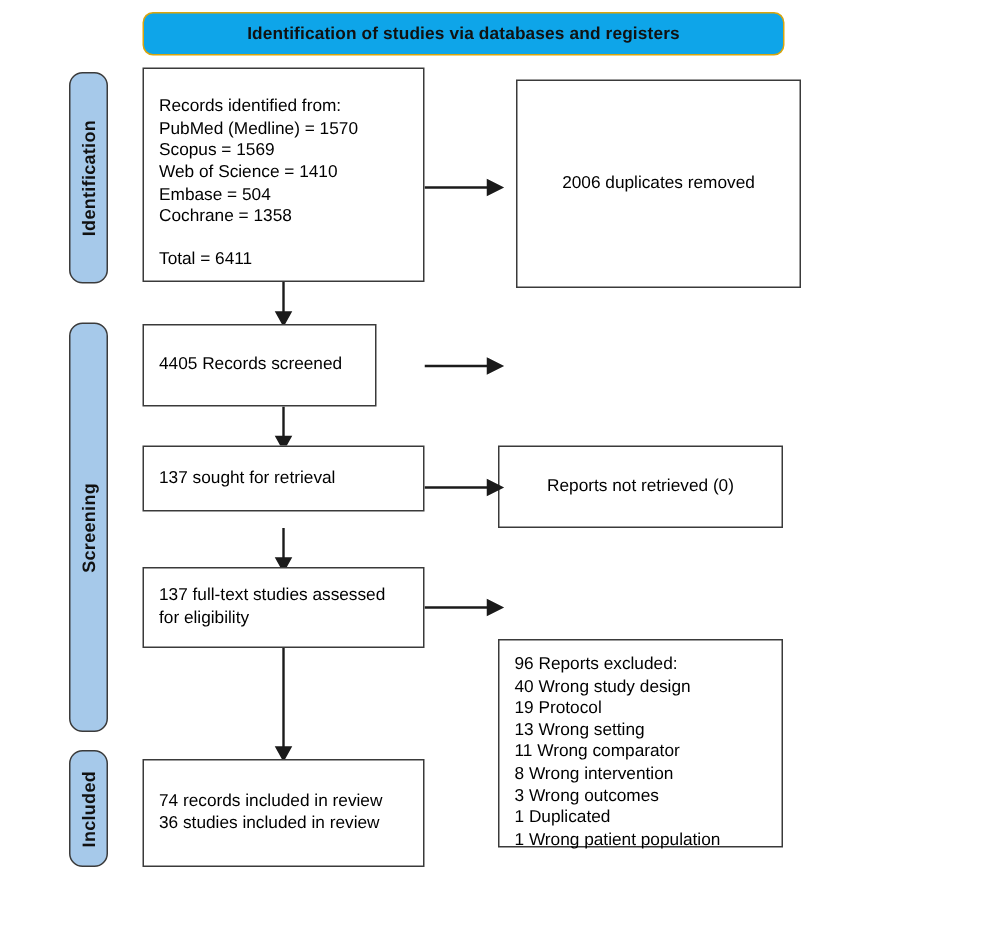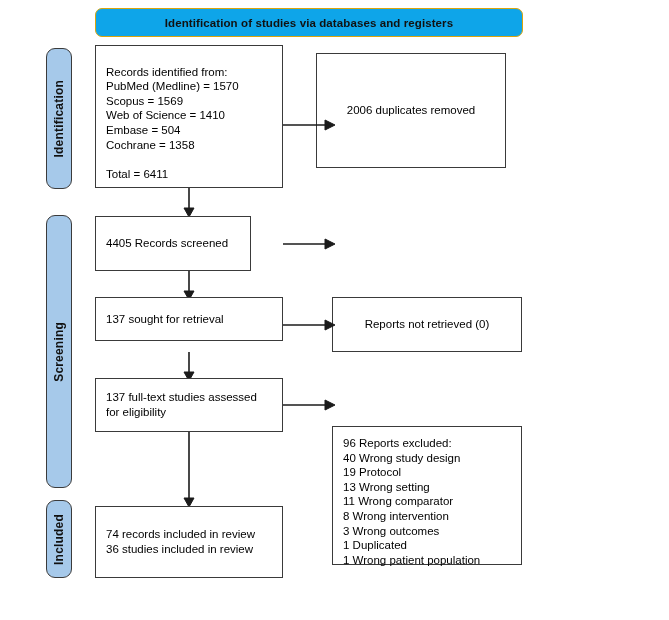--- a/index.html
+++ b/index.html
@@ -111,32 +111,32 @@
   </div>
 
   <div class="phase-band" style="left:46px; top:215px; width:26px; height:273px;">
     <span class="phase-label">Screening</span>
   </div>
 
   <div class="phase-band" style="left:46px; top:500px; width:26px; height:78px;">
     <span class="phase-label">Included</span>
   </div>
 
-  <div class="flow-box" style="left:95px; top:45px; width:188px; height:143px; align-items:center; padding-top:19px;">
+  <div class="flow-box" style="left:95px; top:45px; width:188px; height:143px; align-items:flex-end; padding-top:19px;">
     <span class="box-text">Records identified from:
     PubMed (Medline) = 1570
     Scopus = 1569
     Web of Science = 1410
     Embase = 504
     Cochrane = 1358
 
     Total = 6411</span>
   </div>
 
-  <div class="flow-box center-text" style="left:316px; top:53px; width:190px; height:115px;">
+  <div class="flow-box center-text" style="left:344px; top:53px; width:190px; height:139px;">
     <span class="box-text">2006 duplicates removed</span>
   </div>
 
   <svg class="connector" style="left:283px; top:112px; width:54px; height:26px;" viewBox="0 0 54 26">
     <line x1="0" y1="13" x2="42" y2="13"></line>
     <polygon points="42,8 52,13 42,18"></polygon>
   </svg>
 
   <svg class="connector" style="left:178px; top:188px; width:22px; height:30px;" viewBox="0 0 22 30">
     <line x1="11" y1="0" x2="11" y2="20"></line>

